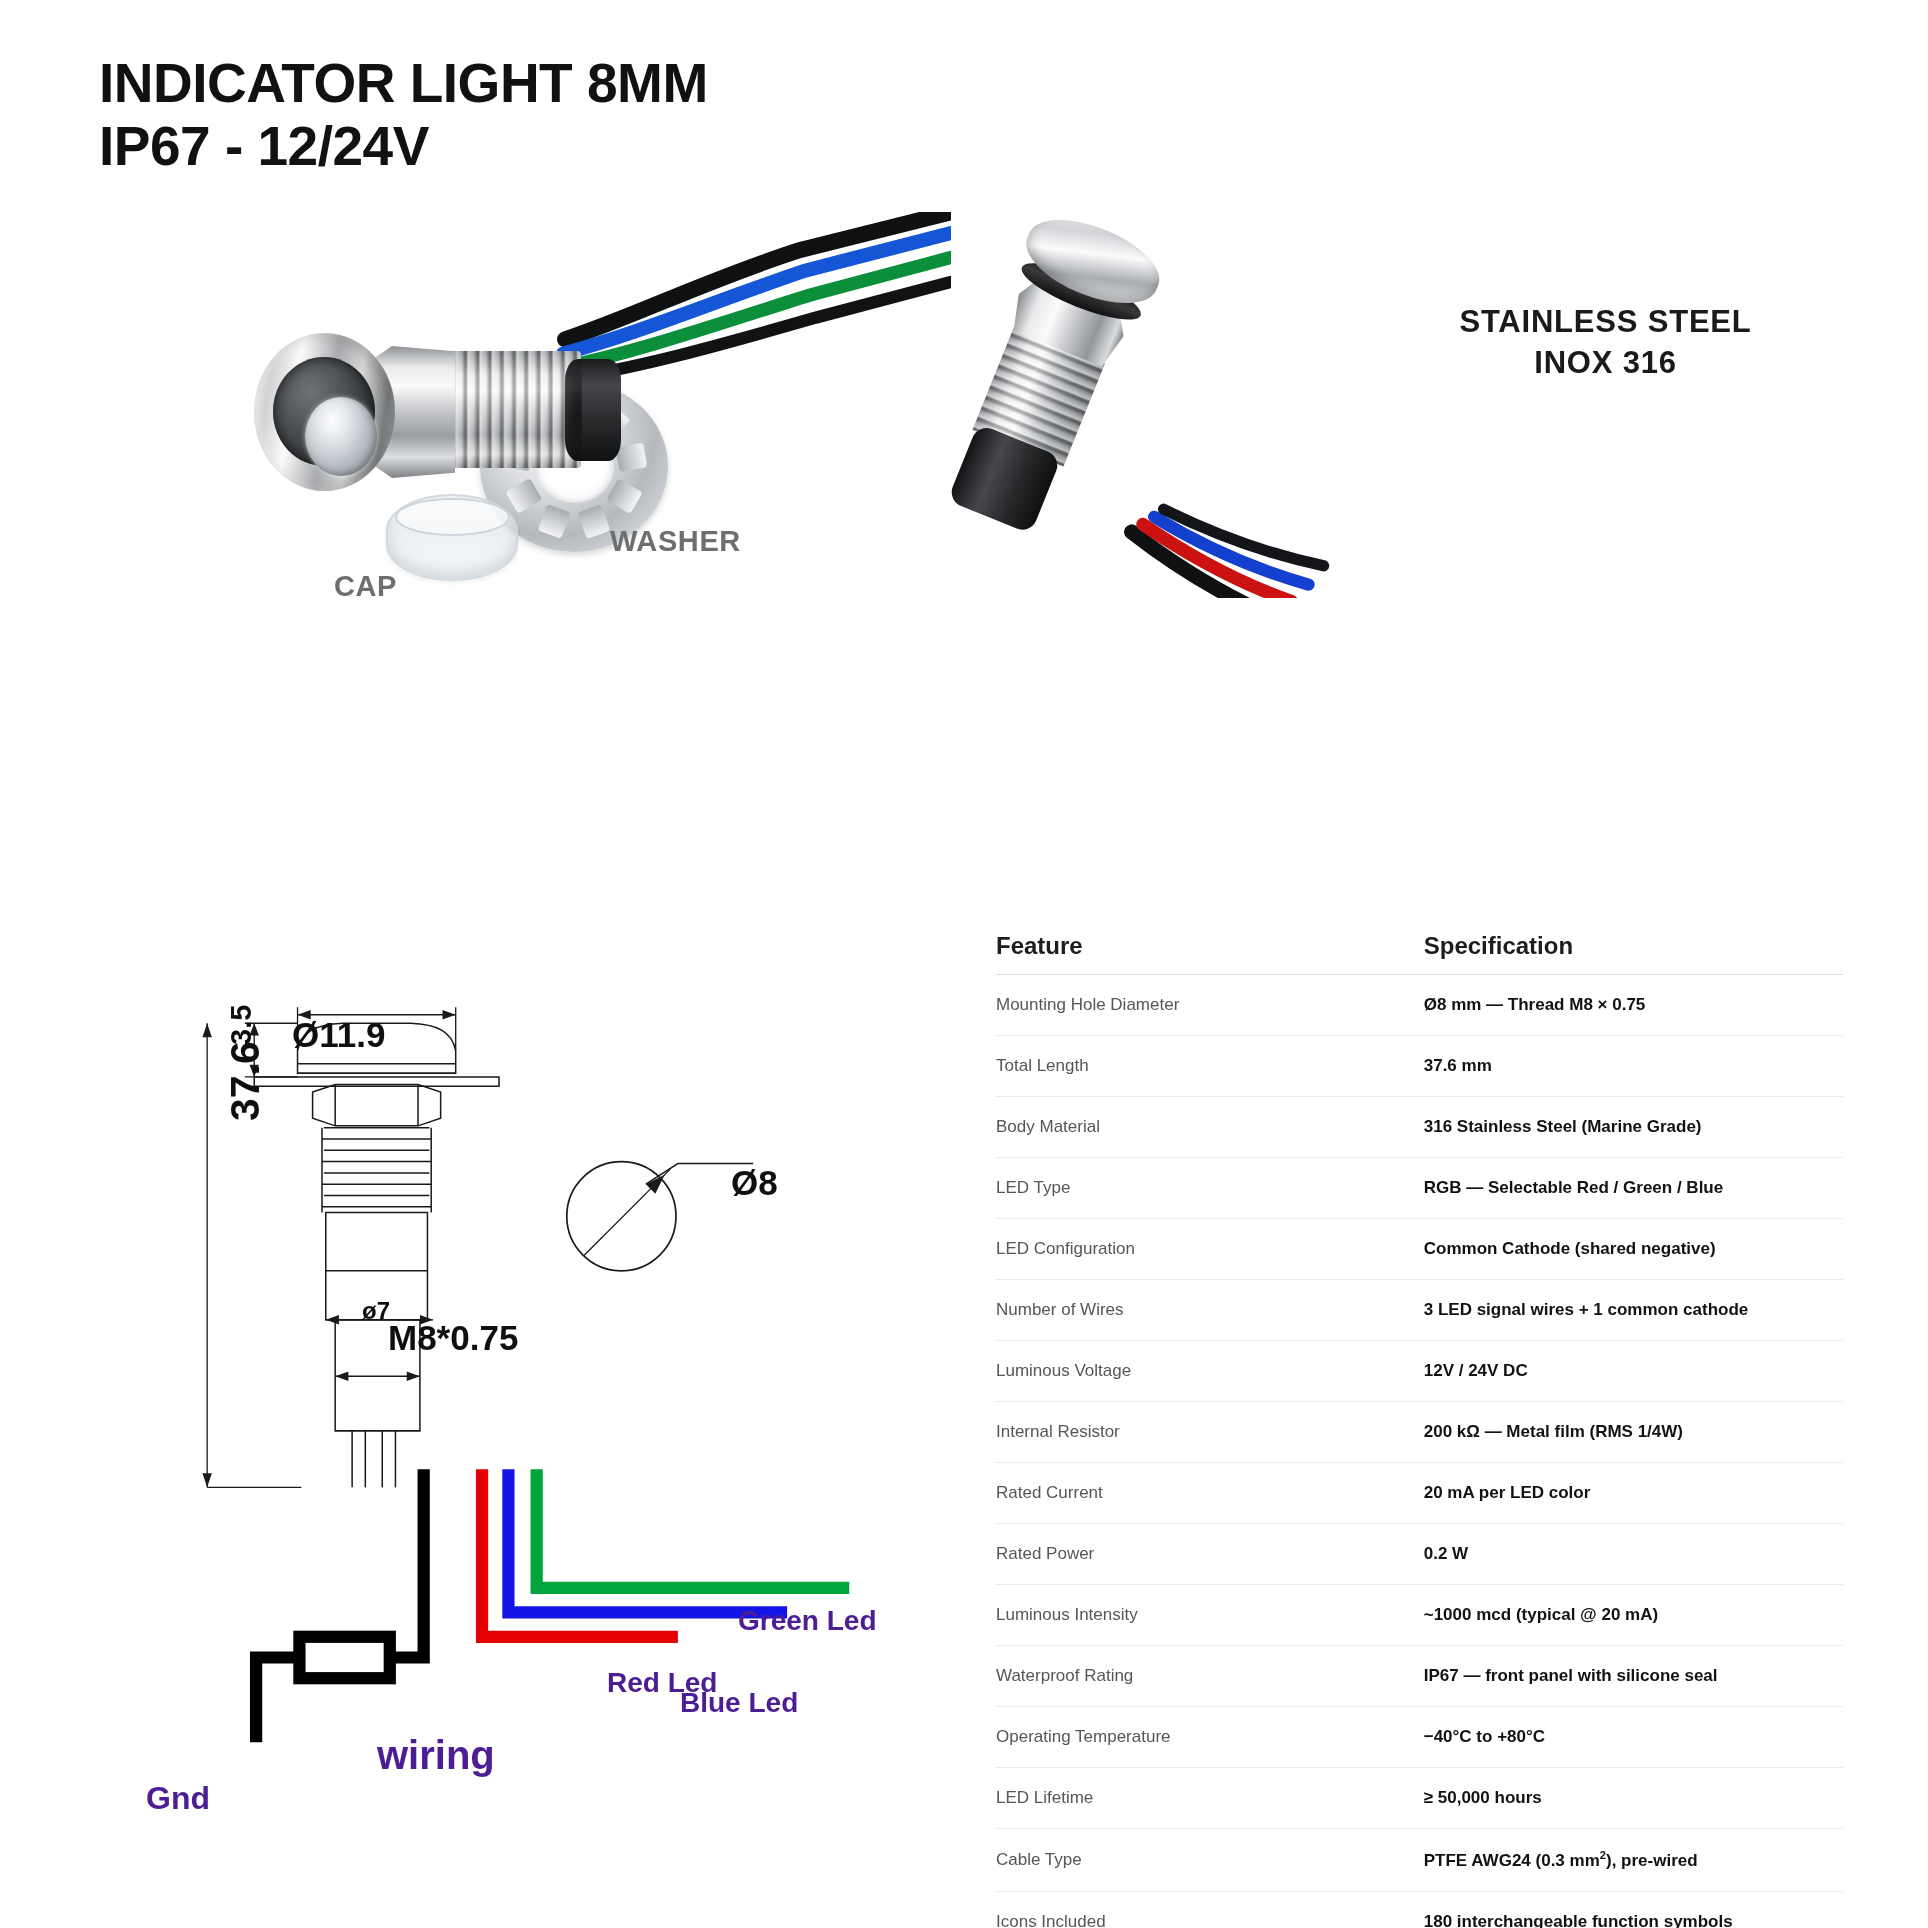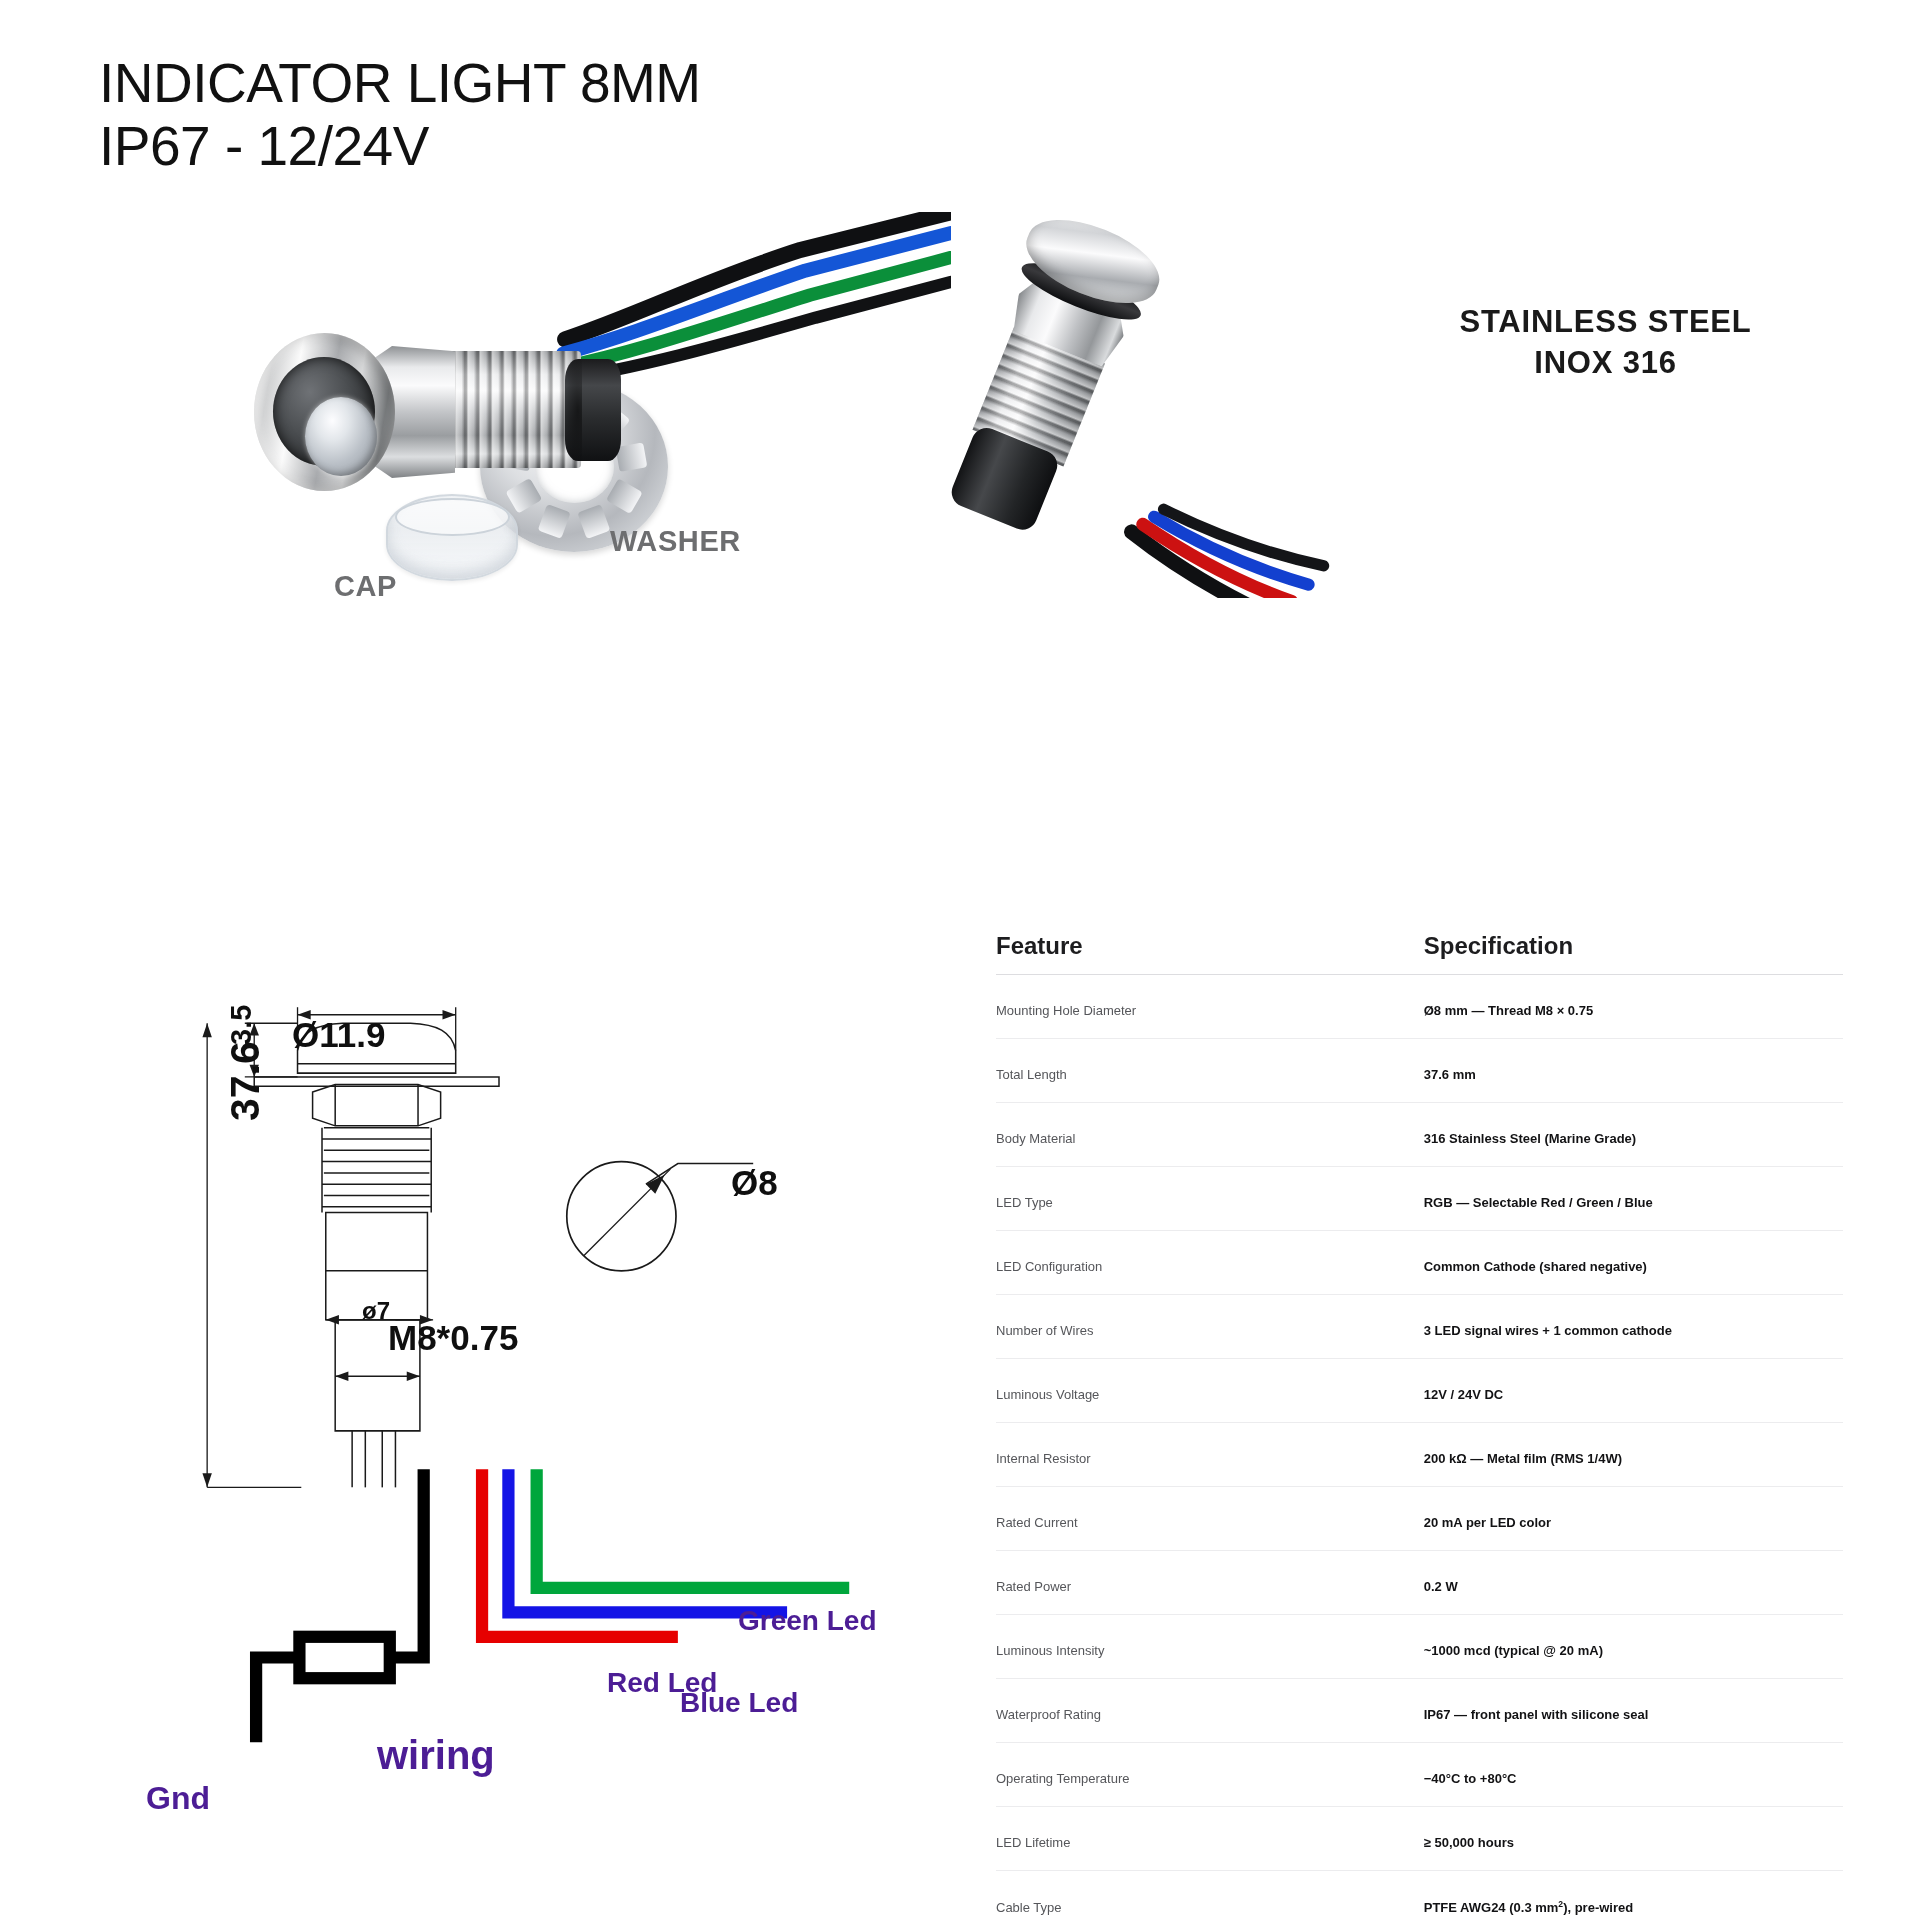--- a/index.html
+++ b/index.html
@@ -8,21 +8,21 @@
     background: #ffffff;
     font-family: "Liberation Sans", sans-serif;
     overflow: hidden;
   }
   .page { position: relative; width: 1928px; height: 1928px; background: #fff; }
 
   
   .title-block { position: absolute; left: 99px; top: 52px; }
   .title-line {
     font-family: "Liberation Sans", sans-serif;
-    font-weight: 400;
+    font-weight: 700;
     font-size: 55px;
     letter-spacing: -0.5px;
     line-height: 1.14;
     color: #111111;
   }
 
   
   .photo-left { position: absolute; left: 198px; top: 212px; width: 753px; height: 443px; }
 
   
@@ -216,22 +216,22 @@
   .spec-table th {
     text-align: left;
     font-size: 24px;
     font-weight: 700;
     color: #1d1d1f;
     padding: 0 0 14px 0;
     border-bottom: 1.5px solid #dddde0;
   }
   .spec-table th.c1 { width: 50.5%; }
   .spec-table td {
-    font-size: 13px;
-    padding: 28px 0 20px 0;
+    font-size: 17px;
+    padding: 20px 0 20px 0;
     border-bottom: 1.1px solid #ececee;
     vertical-align: middle;
   }
   .spec-table td.feat { color: #55565a; font-weight: 400; }
   .spec-table td.val  { color: #121214; font-weight: 600; }
   .spec-table tr:last-child td { border-bottom: none; }
   sup { font-size: .66em; vertical-align: super; }
 </style>
 </head>
 <body>

